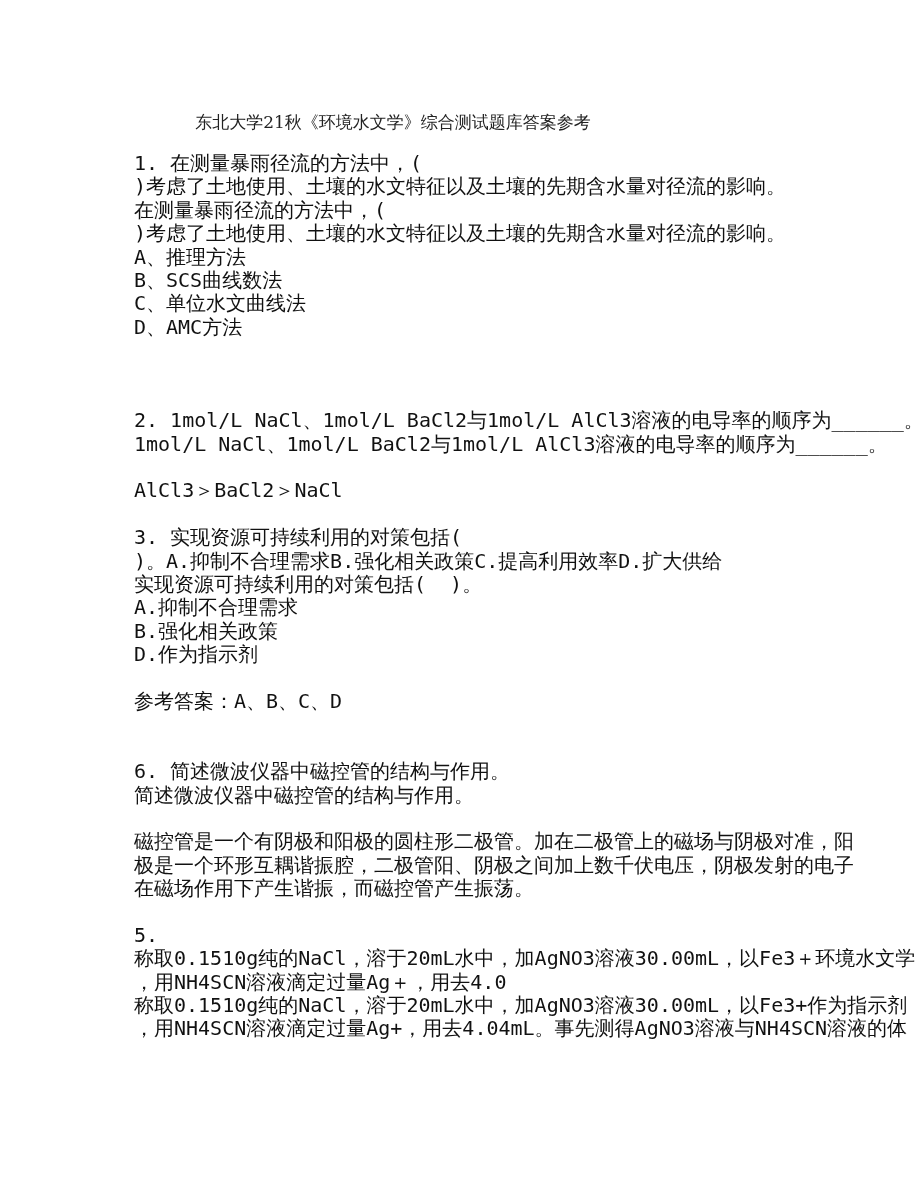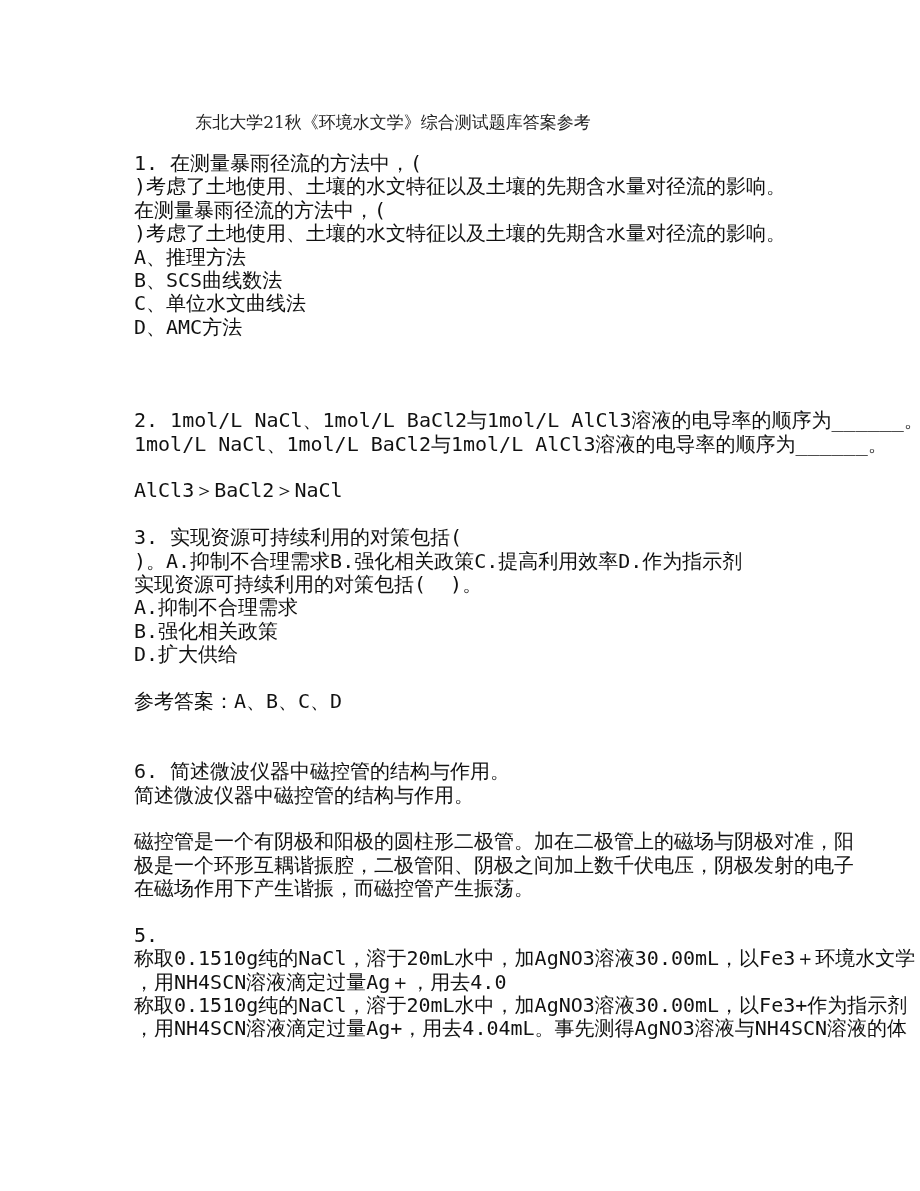--- a/index.html
+++ b/index.html
@@ -73,25 +73,25 @@
     <div class="line">2. 1mol/L NaCl、1mol/L BaCl2与1mol/L AlCl3溶液的电导率的顺序为______。</div>
     <div class="line">1mol/L NaCl、1mol/L BaCl2与1mol/L AlCl3溶液的电导率的顺序为______。</div>
     <div class="gap"></div>
     <div class="line">AlCl3＞BaCl2＞NaCl</div>
   </div>
 
   <div class="gap"></div>
 
   <div>
     <div class="line">3. 实现资源可持续利用的对策包括(</div>
-    <div class="line">)。A.抑制不合理需求B.强化相关政策C.提高利用效率D.作为指示剂</div>
+    <div class="line">)。A.抑制不合理需求B.强化相关政策C.提高利用效率D.扩大供给</div>
     <div class="line">实现资源可持续利用的对策包括(  )。</div>
     <div class="line">A.抑制不合理需求</div>
     <div class="line">B.强化相关政策</div>
-    <div class="line">D.扩大供给</div>
+    <div class="line">D.作为指示剂</div>
     <div class="gap"></div>
     <div class="line">参考答案：A、B、C、D</div>
   </div>
 
   <div class="gap2"></div>
 
   <div>
     <div class="line">6. 简述微波仪器中磁控管的结构与作用。</div>
     <div class="line">简述微波仪器中磁控管的结构与作用。</div>
     <div class="gap"></div>

